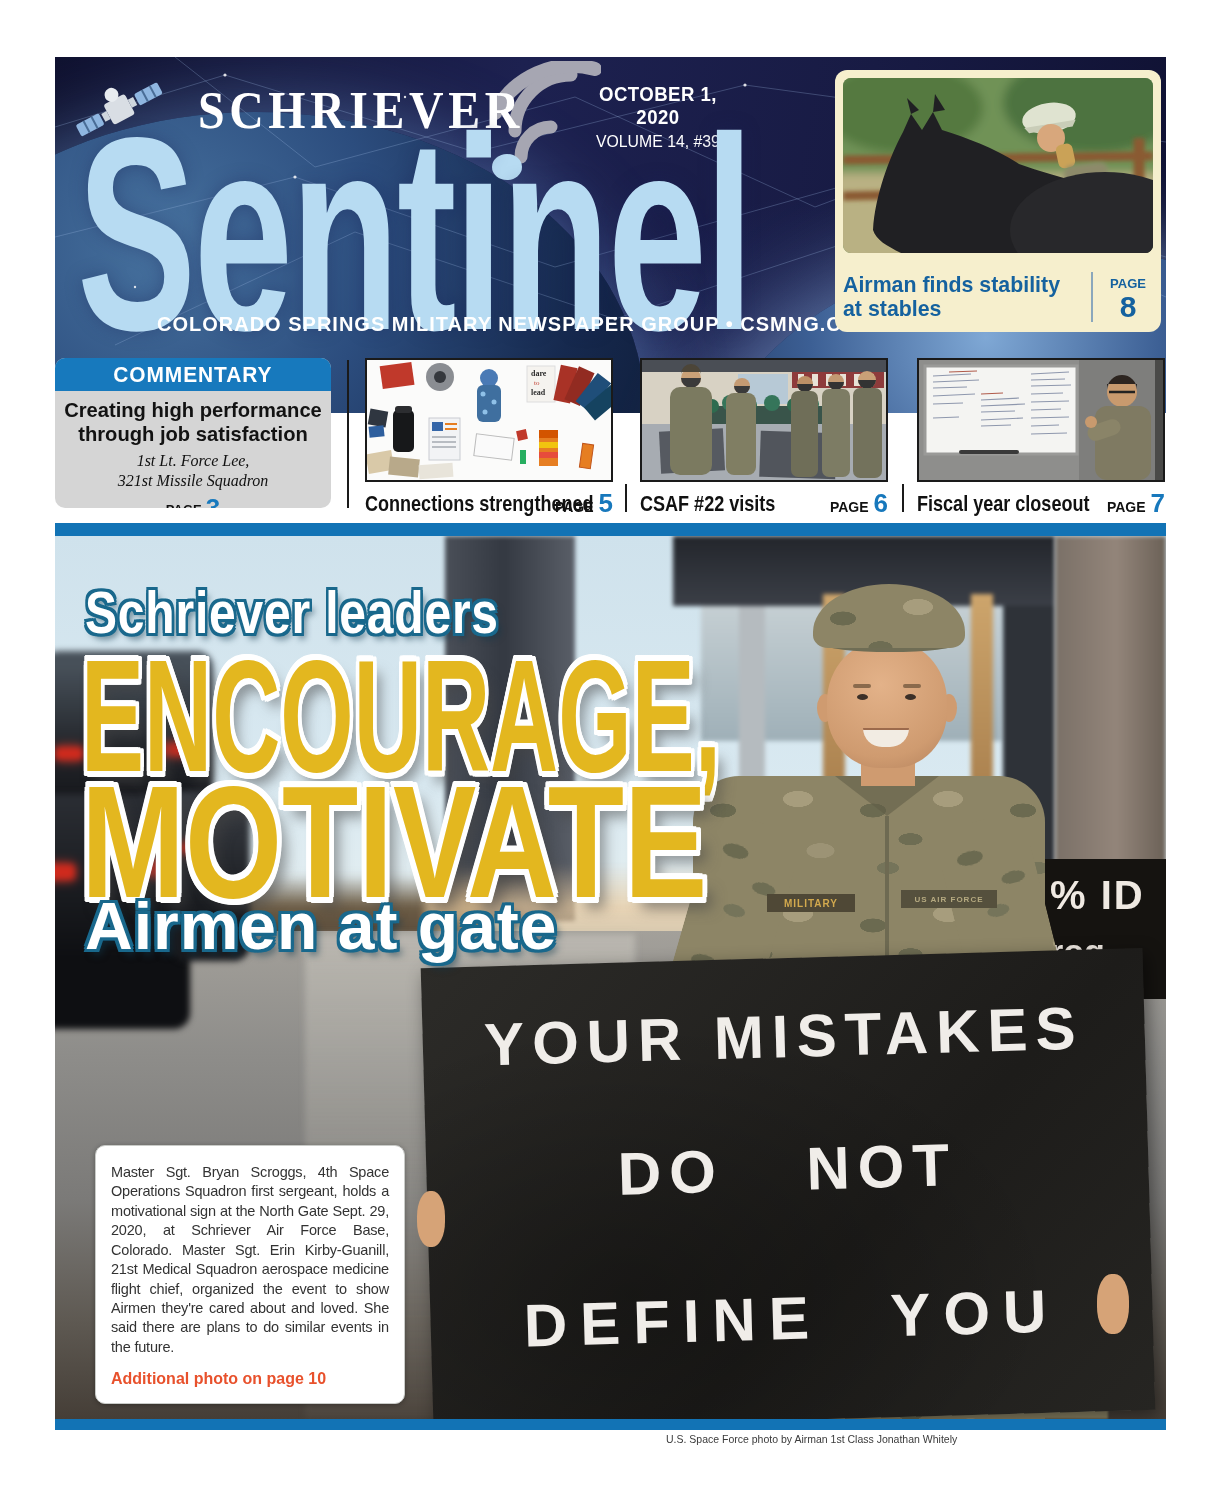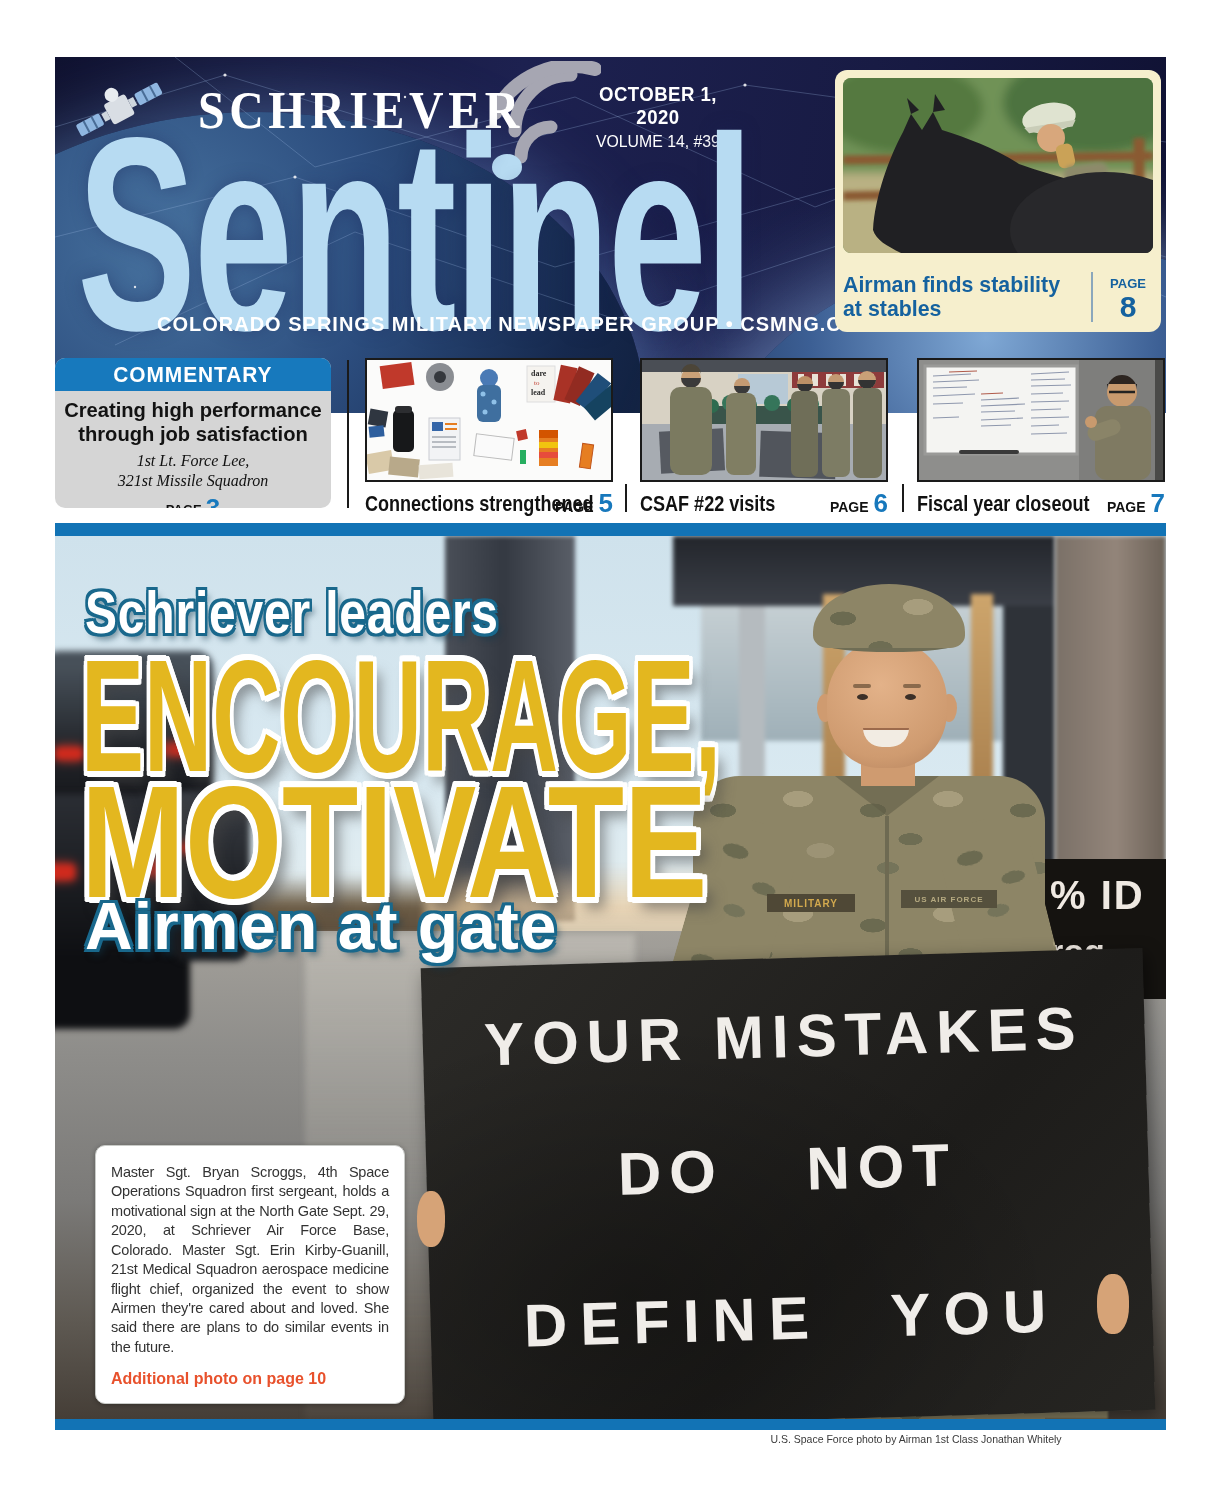--- a/index.html
+++ b/index.html
@@ -172,21 +172,21 @@
     text-shadow:-3px -3px 0 #19688c,3px -3px 0 #19688c,-3px 3px 0 #19688c,3px 3px 0 #19688c,
       0 -3px 0 #19688c,0 3px 0 #19688c,-3px 0 0 #19688c,3px 0 0 #19688c,5px 6px 7px rgba(15,55,75,.55);}
 
   .photo-caption{position:absolute;left:40px;top:609px;width:310px;background:#fff;z-index:9;
     border:1px solid #c9cbc8;border-radius:10px;padding:17px 15px 15px;box-sizing:border-box;
     box-shadow:0 1px 5px rgba(0,0,0,.3);}
   .cap-text{font-size:14.5px;line-height:1.34;color:#333;text-align:justify;letter-spacing:-.2px;}
   .cap-note{margin-top:12px;font-size:16.5px;font-weight:bold;color:#e8512c;
     transform:scaleX(.97);transform-origin:left center;white-space:nowrap;}
 
-  .credit{position:absolute;left:666px;top:1433px;width:500px;text-align:center;
+  .credit{position:absolute;left:666px;top:1433px;width:500px;text-align:left;
     font-size:10.5px;color:#3a3a3a;}
 </style>
 </head>
 <body>
 
 <div class="page">
 
   <div class="masthead">
     <div class="earth"></div>
     <div class="earth2"></div>

